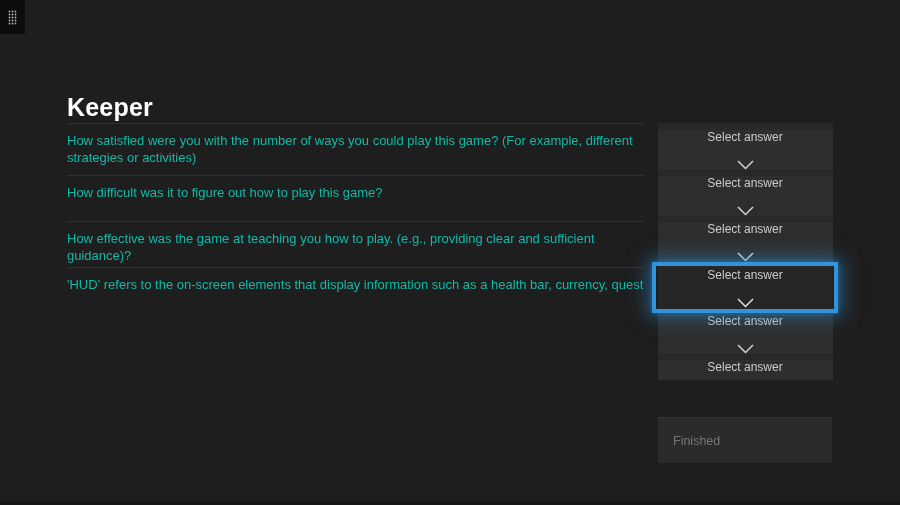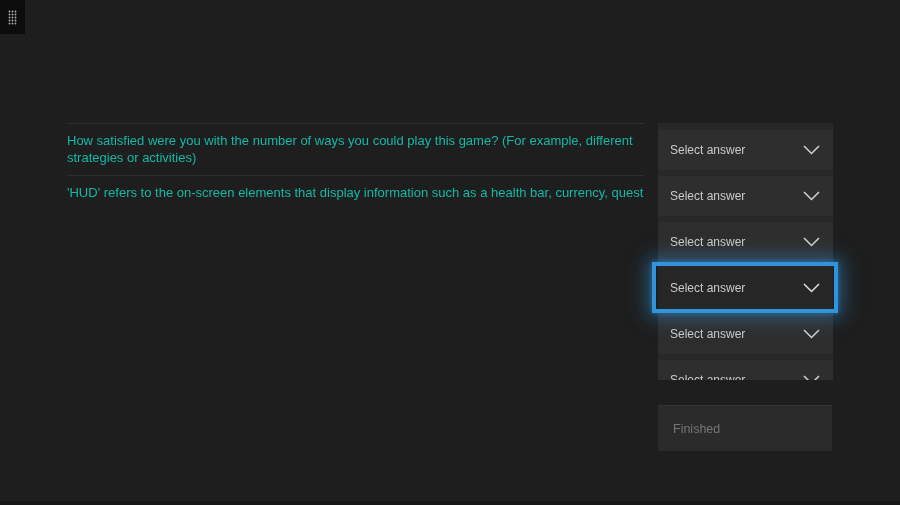--- a/index.html
+++ b/index.html
@@ -56,37 +56,38 @@
     overflow:hidden;
   }
   .dd {
     position:absolute; left:0;
     width:175px; height:40px;
     background:#2e2e2e;
     box-sizing:border-box;
     display:flex; align-items:center; justify-content:space-between;
     padding:0 13px 0 12px;
     cursor:pointer;
+    flex-direction:column;
   }
   .dd .dd-label { font-size:12px; color:#cbcbcb; }
   .dd svg { flex:none; display:block; }
   .dd.focused { background:#262626; }
 
   
   .focus-ring {
     position:absolute; left:652px; top:262px;
     width:178px; height:43px;
     border:4px solid #2f93de;
     box-shadow:0 0 18px 4px rgba(47,147,222,0.50), 0 0 5px rgba(47,147,222,0.45);
     pointer-events:none;
   }
 
   
   .finished-button {
-    position:absolute; left:658px; top:405px;
+    position:absolute; left:658px; top:417px;
     width:174px; height:46px;
     background:#2b2b2b;
     border:none; border-top:1px solid #333333;
     color:#767676;
     font-size:12.5px;
     font-family:inherit;
     text-align:left;
     padding:0 0 0 15px;
     box-sizing:border-box;
   }
@@ -117,24 +118,31 @@
         <circle cx="1.5" cy="10.5" r="0.9"></circle>
           <circle cx="4.5" cy="10.5" r="0.9"></circle>
           <circle cx="7.5" cy="10.5" r="0.9"></circle>
         <circle cx="1.5" cy="13.5" r="0.9"></circle>
           <circle cx="4.5" cy="13.5" r="0.9"></circle>
           <circle cx="7.5" cy="13.5" r="0.9"></circle>
       </g>
     </svg>
   </div>
 
+  <h1 class="page-title">Keeper</h1>
 
   <div class="question-list">
     <div class="q-row tall">
       <p>How satisfied were you with the number of ways you could play this game? (For example, different strategies or activities)</p>
+    </div>
+    <div class="q-row">
+      <p>How difficult was it to figure out how to play this game?</p>
+    </div>
+    <div class="q-row">
+      <p>How effective was the game at teaching you how to play. (e.g., providing clear and sufficient guidance)?</p>
     </div>
     <div class="q-row">
       <p>'HUD' refers to the on-screen elements that display information such as a health bar, currency, quest</p>
     </div>
   </div>
 
   <div class="answer-panel">
     <div class="dd" style="top:7px">
       <span class="dd-label">Select answer</span>
       <svg width="17" height="10" viewBox="0 0 17 10">

